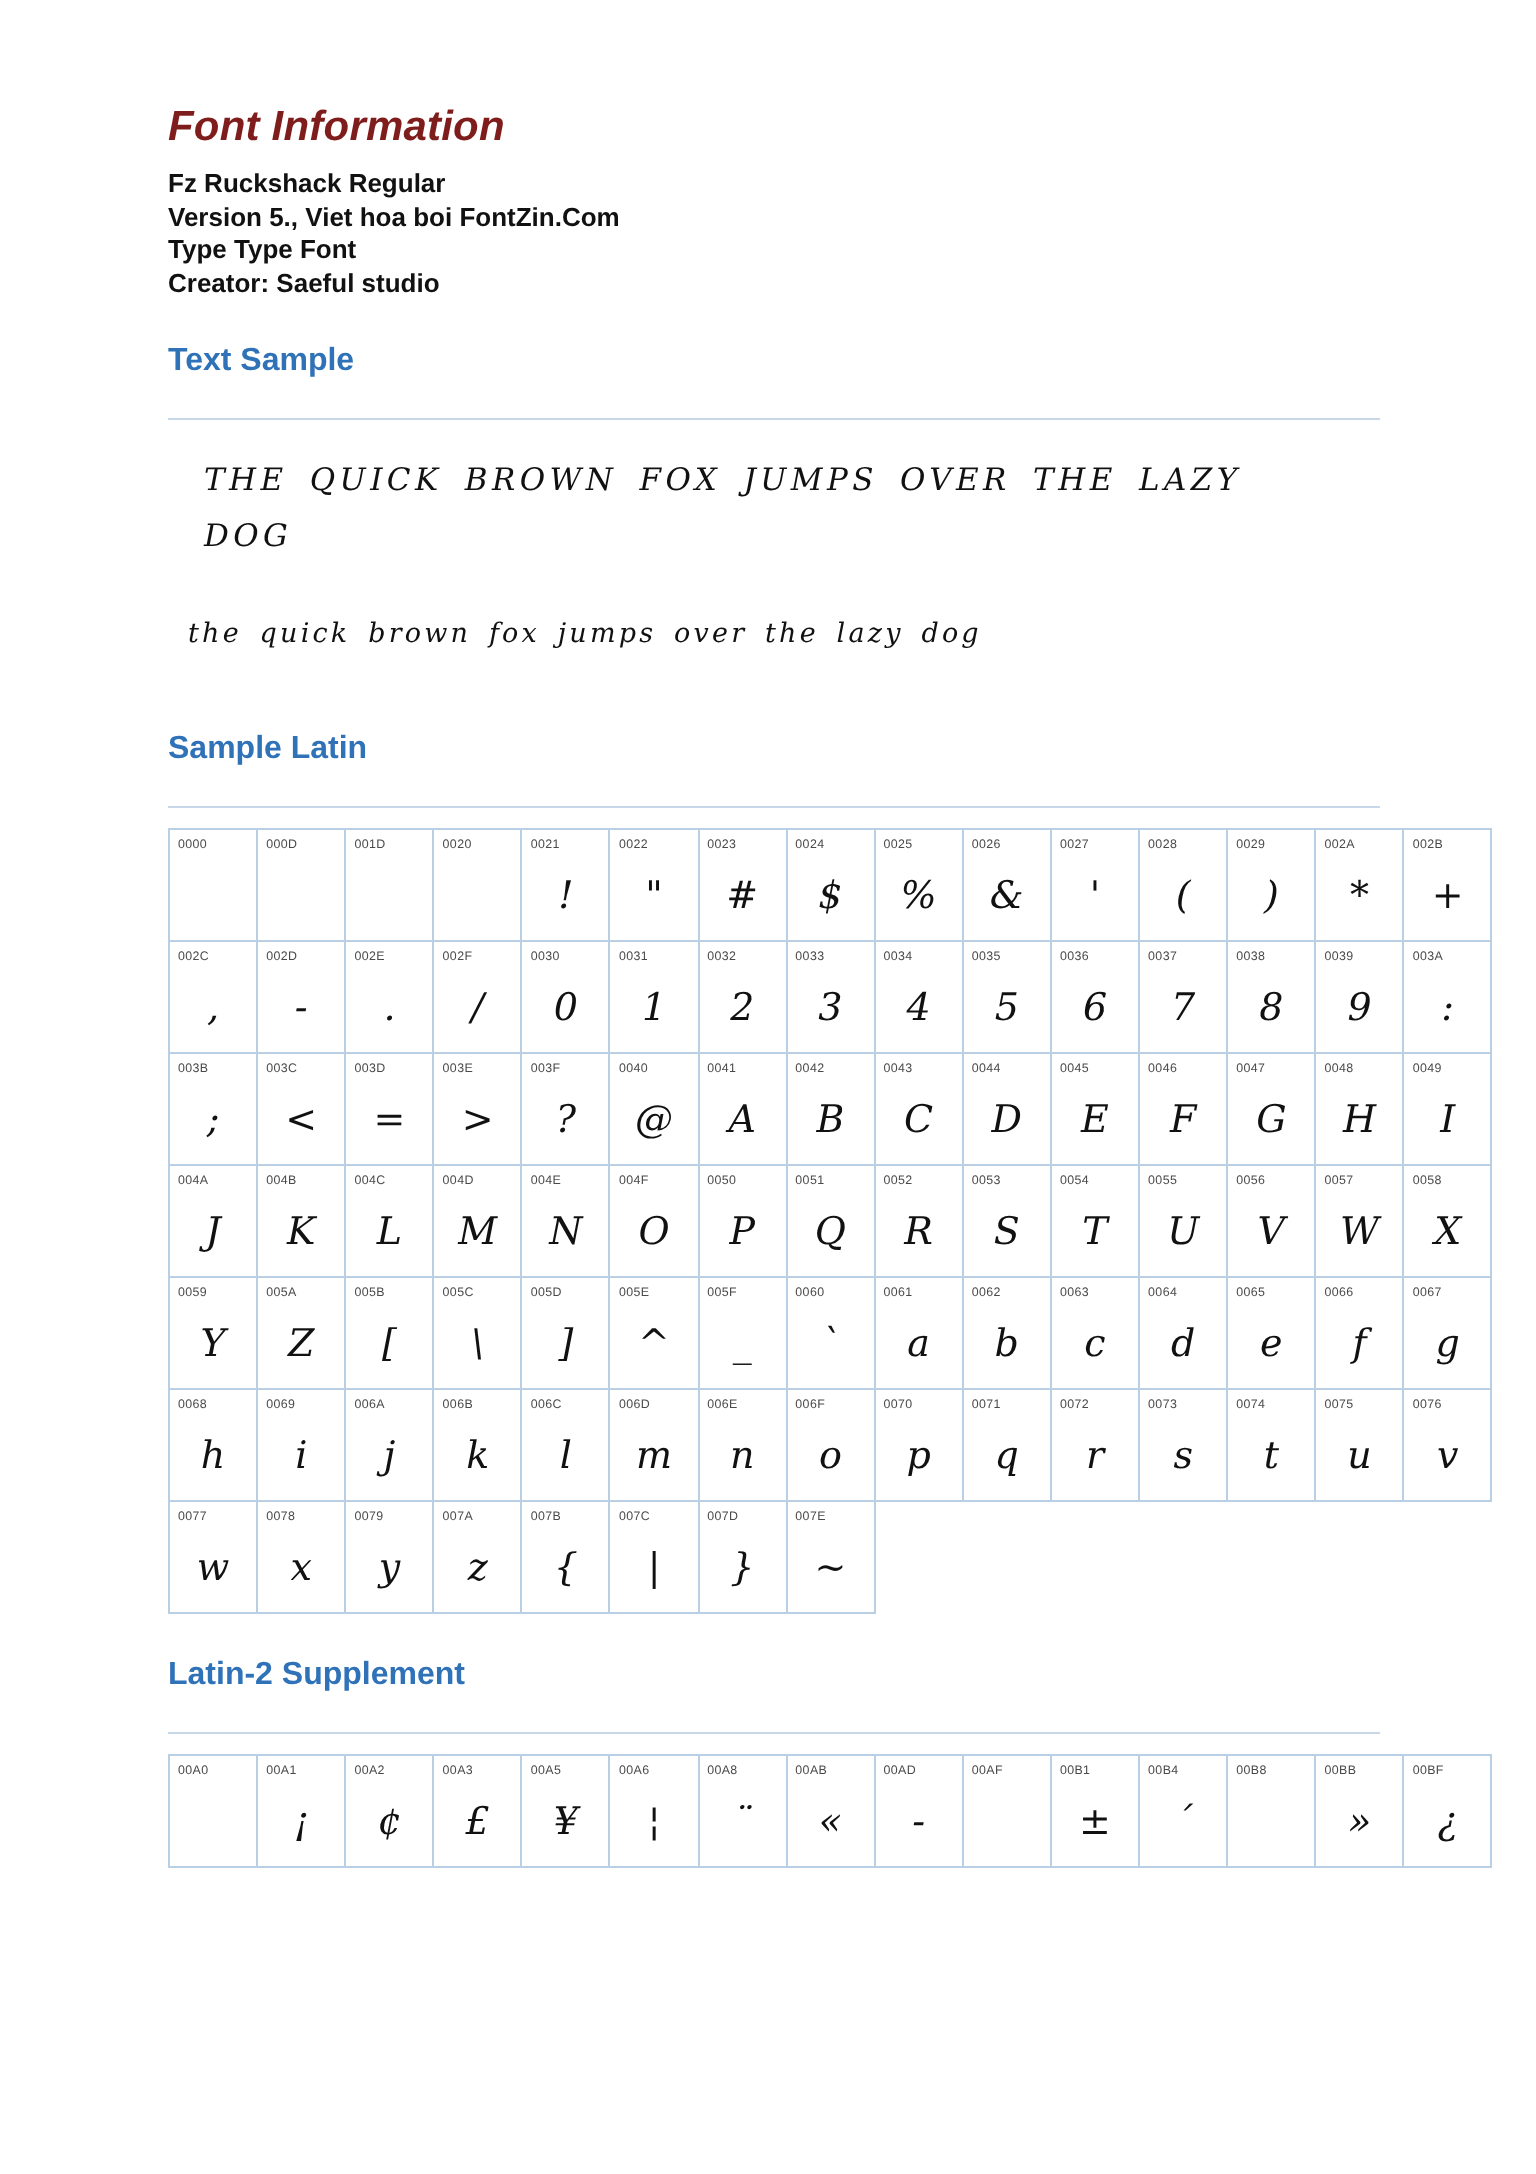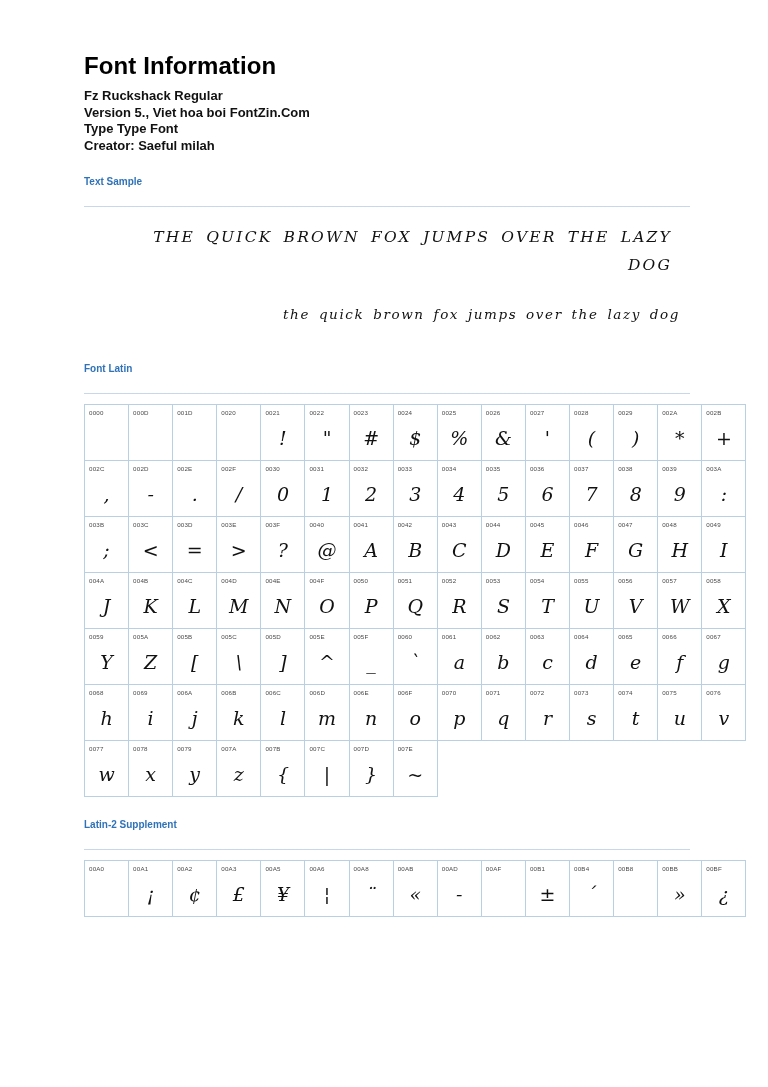--- a/index.html
+++ b/index.html
@@ -18,56 +18,57 @@
     width: 768px;
     min-height: 1087px;
     background: #ffffff;
     box-sizing: border-box;
     padding: 52px 78px 30px 84px;
     position: relative;
   }
 
   
   .doc-title {
-    color: #000000;
-    font-size: 24px;
+    color: #7f1d1d;
+    font-size: 21px;
     font-weight: bold;
     margin: 0 0 8px 0;
     letter-spacing: 0.1px;
+    font-style: italic;
   }
   .meta-line {
     font-size: 13px;
     font-weight: bold;
     color: #111111;
     line-height: 16.5px;
     margin: 0;
     white-space: pre-wrap;
   }
 
   
   .section {
     margin-top: 22px;
   }
   .section-title {
     color: #2f72b8;
-    font-size: 10px;
+    font-size: 16px;
     font-weight: bold;
     margin: 0 0 0 0;
     padding-bottom: 19px;
   }
   .section-rule {
     border: none;
     border-top: 1px solid #c9d8e8;
     margin: 0 0 10px 0;
     height: 0;
   }
 
   
   .sample-block {
-    text-align: right;
+    text-align: left;
     padding: 6px 10px 14px 10px;
   }
   .sample-upper {
     font-family: "DejaVu Serif", serif;
     font-style: italic;
     font-size: 15.5px;
     letter-spacing: 2.2px;
     line-height: 28px;
     color: #111;
     word-spacing: 4px;
@@ -131,34 +132,34 @@
 </head>
 <body>
 
 <div class="page">
 
   <div>
     <h1 class="doc-title">Font Information</h1>
     <p class="meta-line">Fz Ruckshack Regular</p>
     <p class="meta-line">Version 5., Viet hoa boi FontZin.Com</p>
     <p class="meta-line">Type Type Font</p>
-    <p class="meta-line">Creator: Saeful milah</p>
+    <p class="meta-line">Creator: Saeful studio</p>
   </div>
 
   <div class="section">
     <div class="section-title">Text Sample</div>
     <hr class="section-rule">
     <div class="sample-block">
       <div class="sample-upper">THE QUICK BROWN FOX JUMPS OVER THE LAZY DOG</div>
       <div class="sample-lower">the quick brown fox jumps over the lazy dog</div>
     </div>
   </div>
 
   <div class="section">
-    <div class="section-title">Font Latin</div>
+    <div class="section-title">Sample Latin</div>
     <hr class="section-rule">
     <table class="grid" id="basic-latin-grid">
         <tbody>
           <tr>
             <td>
               <div class="cell-code">0000</div>
               <div class="cell-glyph"></div>
             </td>
             <td>
               <div class="cell-code">000D</div>

